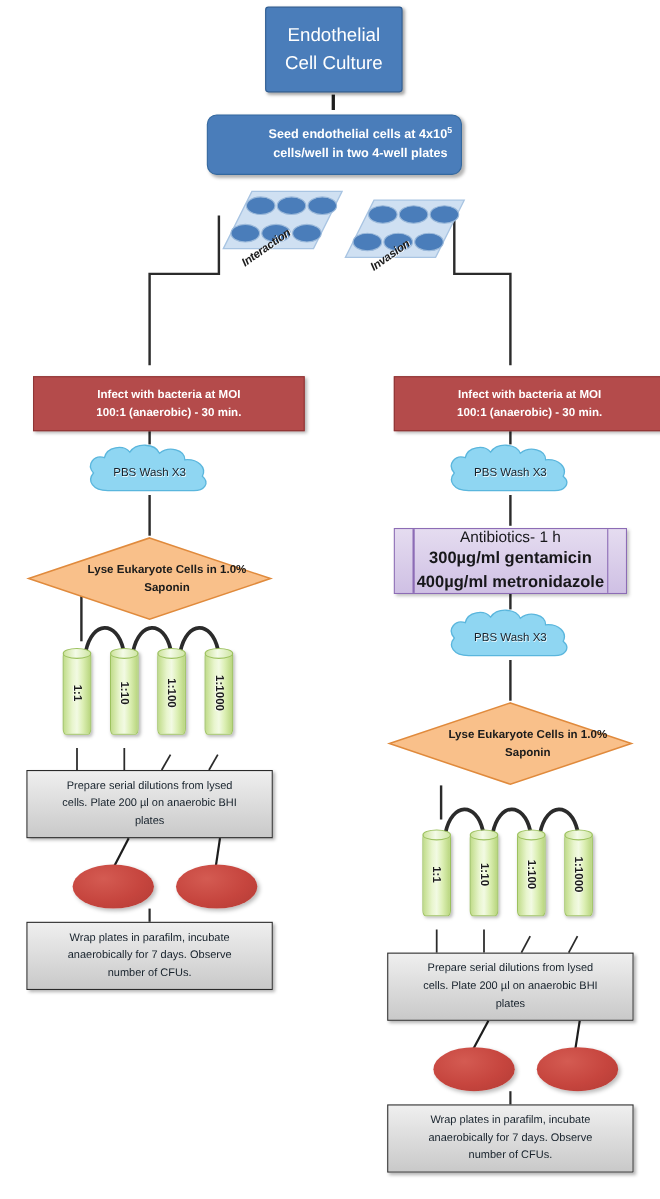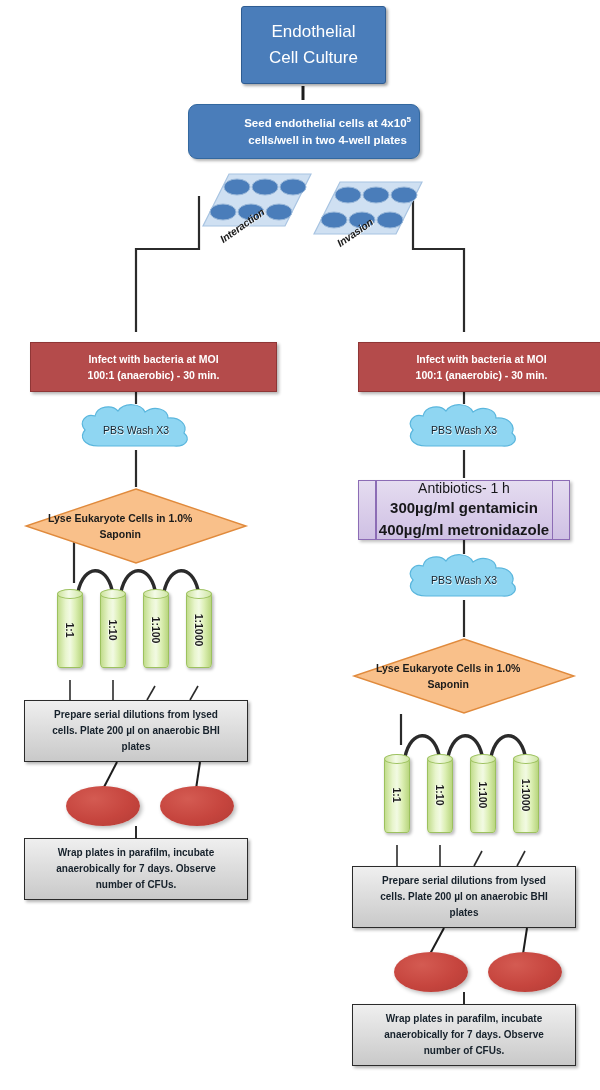--- a/index.html
+++ b/index.html
@@ -12,21 +12,21 @@
     position: relative;
     width: 600px;
     height: 1090px;
     background: #ffffff;
     overflow: hidden;
   }
   .node { position: absolute; }
 
   
   .blue-title {
-    left: 241px; top: 6px; width: 145px; height: 78px;
+    left: 241px; top: 6px; width: 125px; height: 78px;
     background: #4a7dba;
     border: 1px solid #2e5c92;
     border-radius: 3px;
     display: flex; align-items: center; justify-content: center;
     text-align: center;
     color: #ffffff;
     font-size: 17px;
     line-height: 1.55;
     box-shadow: 2px 2px 3px rgba(0,0,0,0.35);
     padding: 0 4px;
@@ -87,21 +87,21 @@
     font-size: 10.5px; font-weight: normal; color: #16212b;
     text-shadow: 0.6px 0.6px 0 rgba(255,255,255,0.85);
     pointer-events: none;
   }
 
   
   .diamond { width: 224px; height: 78px; }
   .diamond svg { display: block; overflow: visible; }
   .diamond-text {
     position: absolute; left: 0; top: 0; width: 224px; height: 78px;
-    display: flex; align-items: center; justify-content: flex-start;
+    display: flex; align-items: center; justify-content: flex-end;
     text-align: center;
     font-size: 10.5px; font-weight: bold; color: #1b1b1b;
     line-height: 1.55; padding: 0 24px;
     pointer-events: none;
   }
 
   
   .antibiotics {
     background: linear-gradient(to bottom, #e5dcf0, #cfc0e4);
     border: 1.5px solid #8c6cb5;
@@ -146,21 +146,21 @@
     text-shadow: 0.6px 0.6px 0 rgba(255,255,255,0.8);
   }
 
   
   .gray-box {
     background: linear-gradient(to bottom, #efefef, #c9c9c9);
     border: 1.5px solid #2b2b2b;
     display: flex; align-items: center; justify-content: center;
     text-align: center;
     color: #16212b;
-    font-size: 10px; font-weight: bold;
+    font-size: 10px; font-weight: normal;
     line-height: 1.6;
     box-shadow: 2px 2px 3px rgba(0,0,0,0.3);
     padding: 0 24px;
   }
 
   
   .red-ellipse {
     position: absolute;
     background: radial-gradient(ellipse at 38% 32%, #d45b52 0%, #c6453e 55%, #b23b35 100%);
     border-radius: 50%;

